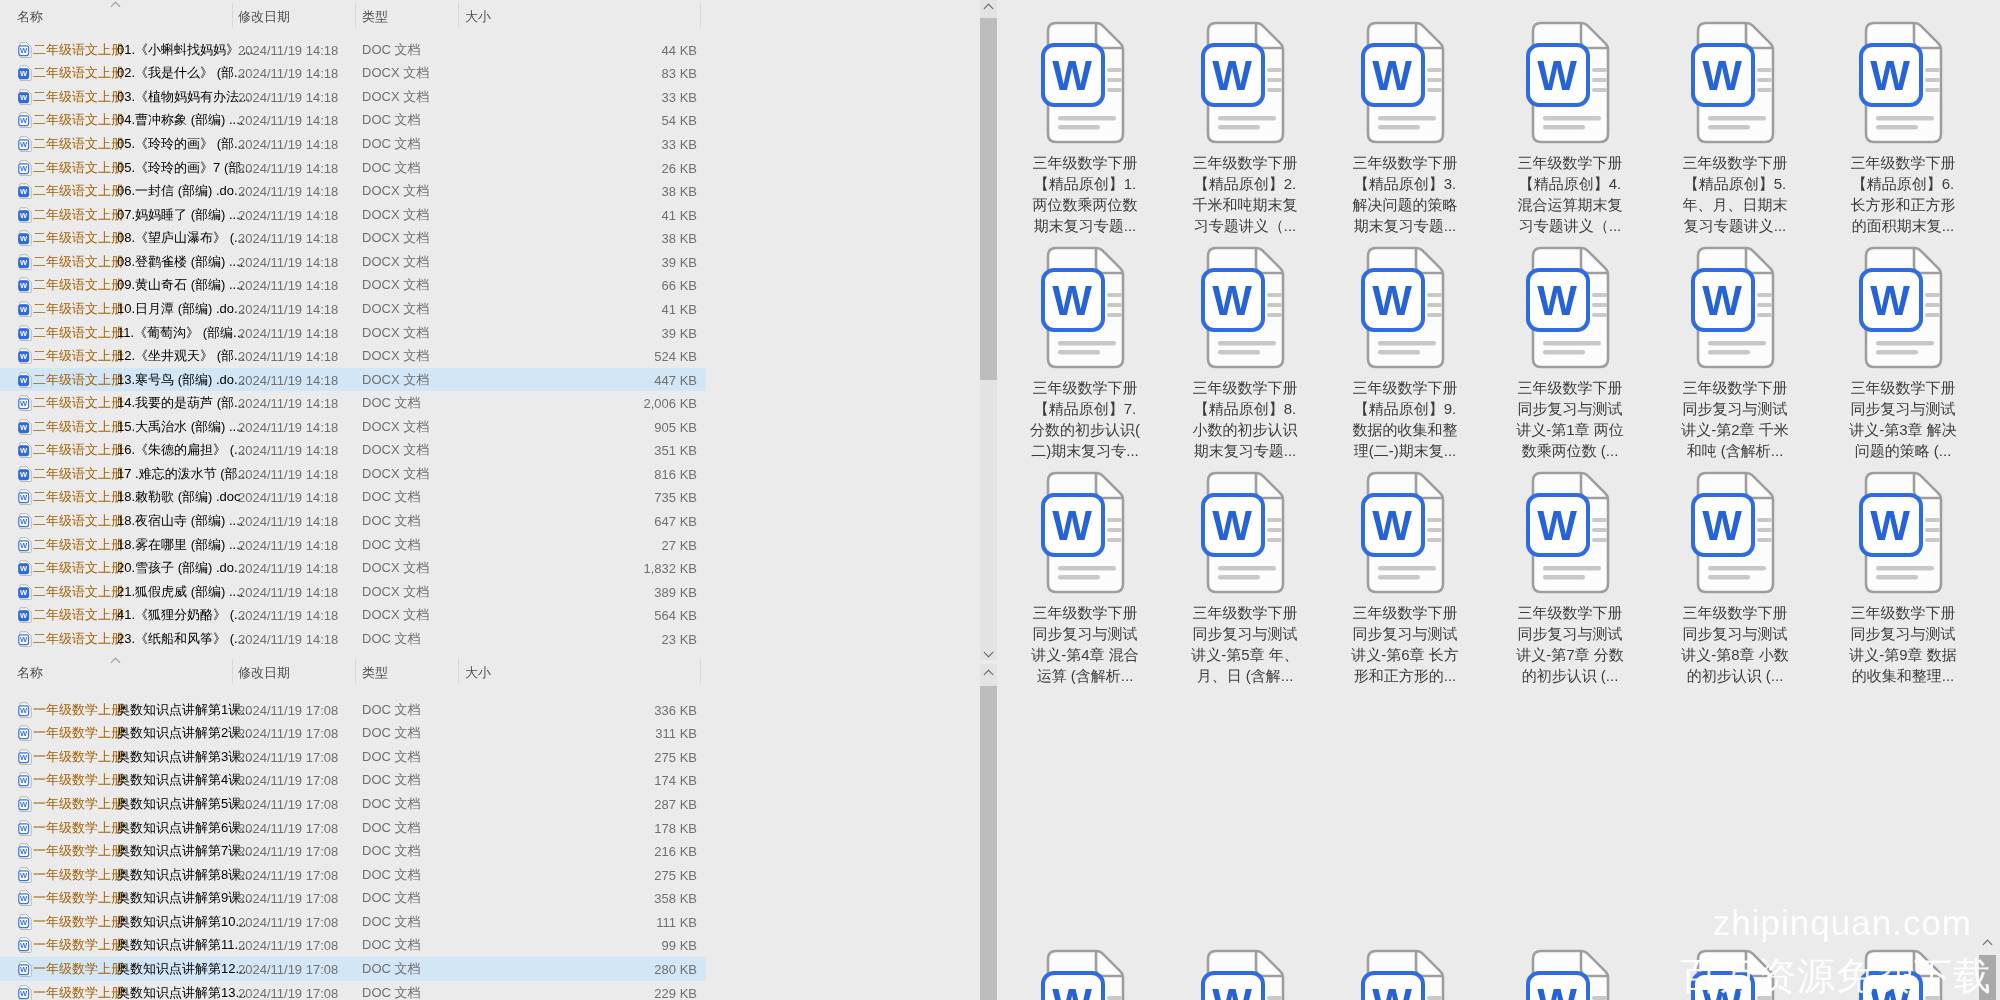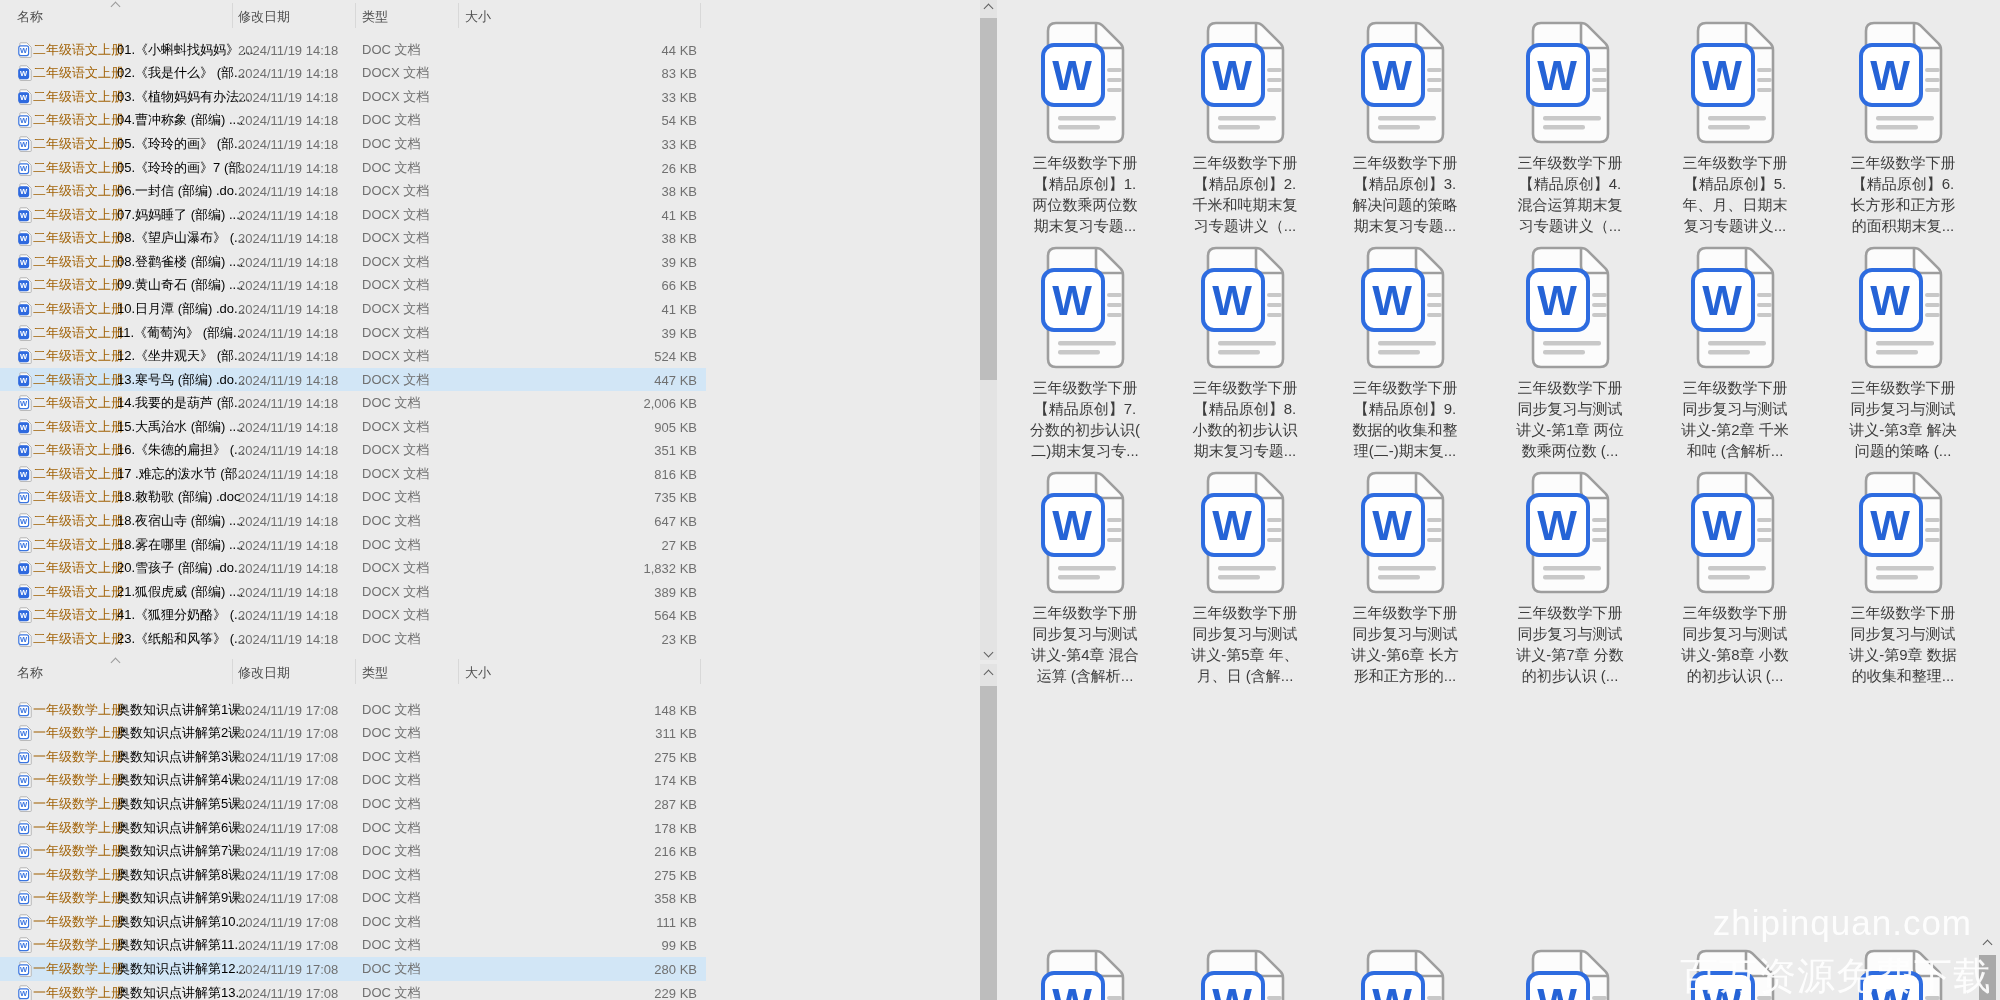--- a/index.html
+++ b/index.html
@@ -474,21 +474,21 @@
       <svg class="mini" width="14" height="16" viewBox="0 0 14 16">
         <path class="mini-page" d="M2.5 0.8 h6.3 l4.4 4.4 v9.6 q0 .6-.6.6 h-10.1 q-.6 0-.6-.6 v-13.4 q0-.6.6-.6 z"></path>
         <rect class="mini-badge" x="0.8" y="3.8" width="9.8" height="9.8" rx="2"></rect>
         <text class="mini-w" x="5.7" y="11.3" text-anchor="middle" font-size="7.6" font-weight="bold" font-family="Liberation Sans, sans-serif">W</text>
       </svg>
     </span>
     <span class="cell c-prefix">一年级数学上册</span>
     <span class="cell c-title">奥数知识点讲解第1课...</span>
     <span class="cell c-date">2024/11/19 17:08</span>
     <span class="cell c-type">DOC 文档</span>
-    <span class="cell c-size">148 KB</span>
+    <span class="cell c-size">336 KB</span>
   </div>
         <div class="row doc">
     <span class="cell c-icon">
       <svg class="mini" width="14" height="16" viewBox="0 0 14 16">
         <path class="mini-page" d="M2.5 0.8 h6.3 l4.4 4.4 v9.6 q0 .6-.6.6 h-10.1 q-.6 0-.6-.6 v-13.4 q0-.6.6-.6 z"></path>
         <rect class="mini-badge" x="0.8" y="3.8" width="9.8" height="9.8" rx="2"></rect>
         <text class="mini-w" x="5.7" y="11.3" text-anchor="middle" font-size="7.6" font-weight="bold" font-family="Liberation Sans, sans-serif">W</text>
       </svg>
     </span>
     <span class="cell c-prefix">一年级数学上册</span>

